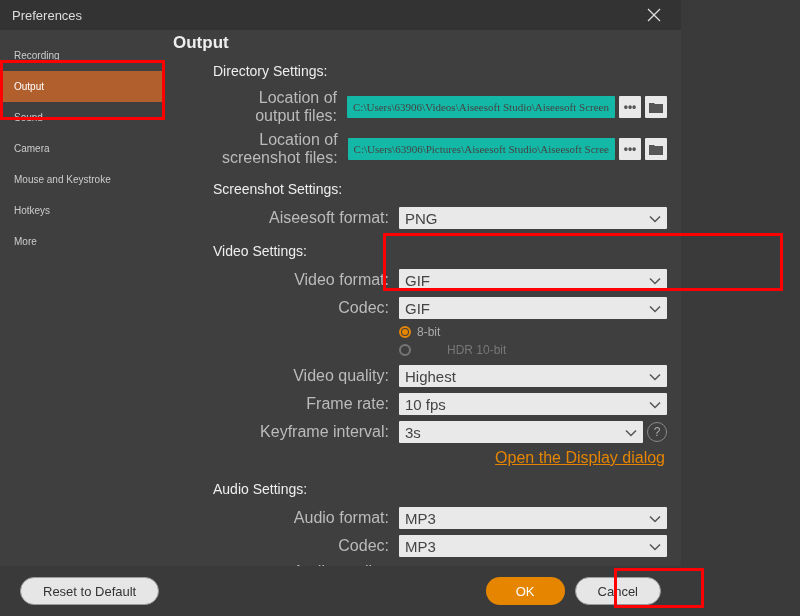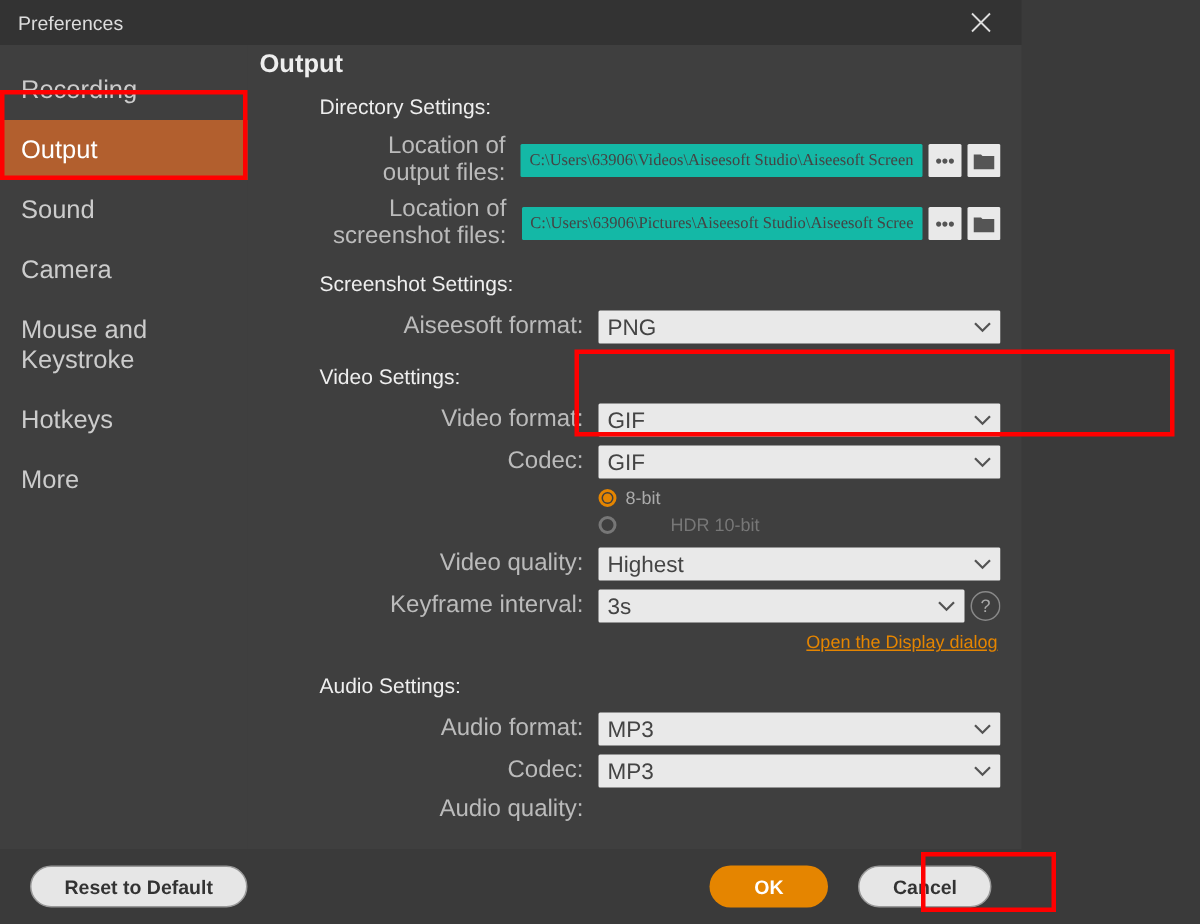--- a/index.html
+++ b/index.html
@@ -4,43 +4,43 @@
 <style>
   * { box-sizing: border-box; margin: 0; padding: 0; font-family: Arial, sans-serif; }
   body { width: 800px; height: 616px; background: #3a3a3a; color: #ccc; overflow: hidden; position: relative; }
   .window { width: 681px; height: 616px; display: flex; flex-direction: column; }
   .titlebar { height: 30px; background: #333; display: flex; align-items: center; padding: 0 12px; font-size: 13px; color: #ddd; }
   .titlebar-spacer { flex: 1; }
   .close-btn { width: 30px; height: 30px; display: flex; align-items: center; justify-content: center; cursor: pointer; color: #ddd; }
   .close-btn svg { stroke: #ddd; }
   .body { flex: 1; display: flex; background: #3f3f3f; overflow: hidden; }
   .sidebar { width: 165px; background: #3f3f3f; padding-top: 10px; }
-  .sidebar-item { padding: 10px 14px; font-size: 17px; color: #ccc; cursor: pointer; }
+  .sidebar-item { padding: 10px 14px; font-size: 10px; color: #ccc; cursor: pointer; }
   .sidebar-item.active { background: #b25f2e; color: #fff; }
   .main { flex: 1; padding: 0 14px 0 0; overflow: hidden; position: relative; }
   .main-inner { height: 100%; overflow: hidden; }
   .section-title-top { font-size: 17px; font-weight: bold; color: #eee; margin: 3px 0 10px 8px; }
   .section { margin-left: 48px; margin-bottom: 14px; }
   .section-header { font-size: 14px; color: #eee; margin-bottom: 10px; font-weight: normal; }
   .row { display: flex; align-items: center; margin-bottom: 6px; gap: 6px; }
   .label { width: 180px; text-align: right; font-size: 16px; color: #bbb; padding-right: 4px; }
   .field { flex: 1; display: flex; align-items: center; gap: 4px; }
   .textbox { flex: 1; height: 22px; background: #14b8a6; color: #444; font-size: 11px; padding: 0 6px; display: flex; align-items: center; border-radius: 1px; overflow: hidden; white-space: nowrap; font-family: Liberation Serif, serif; }
   .select { flex: 1; height: 22px; background: #e9e9e9; color: #444; font-size: 15px; padding: 0 6px; display: flex; align-items: center; border-radius: 1px; position: relative; cursor: pointer; }
   .select .chev { position: absolute; right: 6px; top: 50%; transform: translateY(-50%); }
   .chev svg { stroke: #555; }
   .iconbtn { width: 22px; height: 22px; background: #e9e9e9; display: flex; align-items: center; justify-content: center; border-radius: 1px; cursor: pointer; color:#555; font-size:12px; font-weight:bold; }
   .iconbtn svg { fill:#555; }
   .helpbtn { width: 20px; height: 20px; border-radius: 50%; border: 1px solid #888; color:#aaa; font-size:12px; display:flex; align-items:center; justify-content:center; cursor:pointer; }
   .radio-row { display:flex; align-items:center; gap:6px; font-size:12px; color:#aaa; margin-left:186px; margin-bottom:4px; }
   .radio-outer { width:12px; height:12px; border-radius:50%; border:2px solid #e58500; display:flex; align-items:center; justify-content:center; }
   .radio-outer.off { border-color:#777; }
   .radio-inner { width:6px; height:6px; border-radius:50%; background:#e58500; }
-  .link { color:#e58500; text-decoration:underline; font-size:12px; cursor:pointer; text-align:right; display:block; margin-right:2px; margin-top:4px; }
-  .footer { height: 50px; background:#3a3a3a; display:flex; align-items:center; padding:0 20px; gap:20px;font-weight:bold; }
+  .link { color:#e58500; text-decoration:underline; font-size:16px; cursor:pointer; text-align:right; display:block; margin-right:2px; margin-top:4px; }
+  .footer { height: 50px; background:#3a3a3a; display:flex; align-items:center; padding:0 20px; gap:10px; }
   .footer-spacer { flex:1; }
   .btn { height:28px; padding:0 22px; border-radius:14px; font-size:13px; display:flex; align-items:center; justify-content:center; cursor:pointer; border:1px solid #999; background:#e6e6e6; color:#333; }
   .btn.primary { background:#e58500; color:#fff; border:none; padding:0 30px; }
   .highlight-box { position:absolute; border:3px solid #ff0000; pointer-events:none; }
   .hl-sidebar { left:0; top:60px; width:165px; height:60px; }
   .hl-video { left:383px; top:233px; width:400px; height:58px; }
   .hl-ok { left:614px; top:568px; width:90px; height:40px; }
 </style>
 </head>
 <body>
@@ -159,20 +159,31 @@
             <div class="field">
               <div class="select">
                 <span>Highest</span>
                 <span class="chev"><svg width="12" height="8" viewBox="0 0 12 8">
                       <polyline points="1,1 6,6 11,1" fill="none" stroke-width="1.5"></polyline>
                     </svg></span>
               </div>
             </div>
           </div>
           <div class="row">
+            <div class="label">Frame rate:</div>
+            <div class="field">
+              <div class="select">
+                <span>10 fps</span>
+                <span class="chev"><svg width="12" height="8" viewBox="0 0 12 8">
+                      <polyline points="1,1 6,6 11,1" fill="none" stroke-width="1.5"></polyline>
+                    </svg></span>
+              </div>
+            </div>
+          </div>
+          <div class="row">
             <div class="label">Keyframe interval:</div>
             <div class="field">
               <div class="select">
                 <span>3s</span>
                 <span class="chev"><svg width="12" height="8" viewBox="0 0 12 8">
                       <polyline points="1,1 6,6 11,1" fill="none" stroke-width="1.5"></polyline>
                     </svg></span>
               </div>
               <div class="helpbtn">?</div>
             </div>

